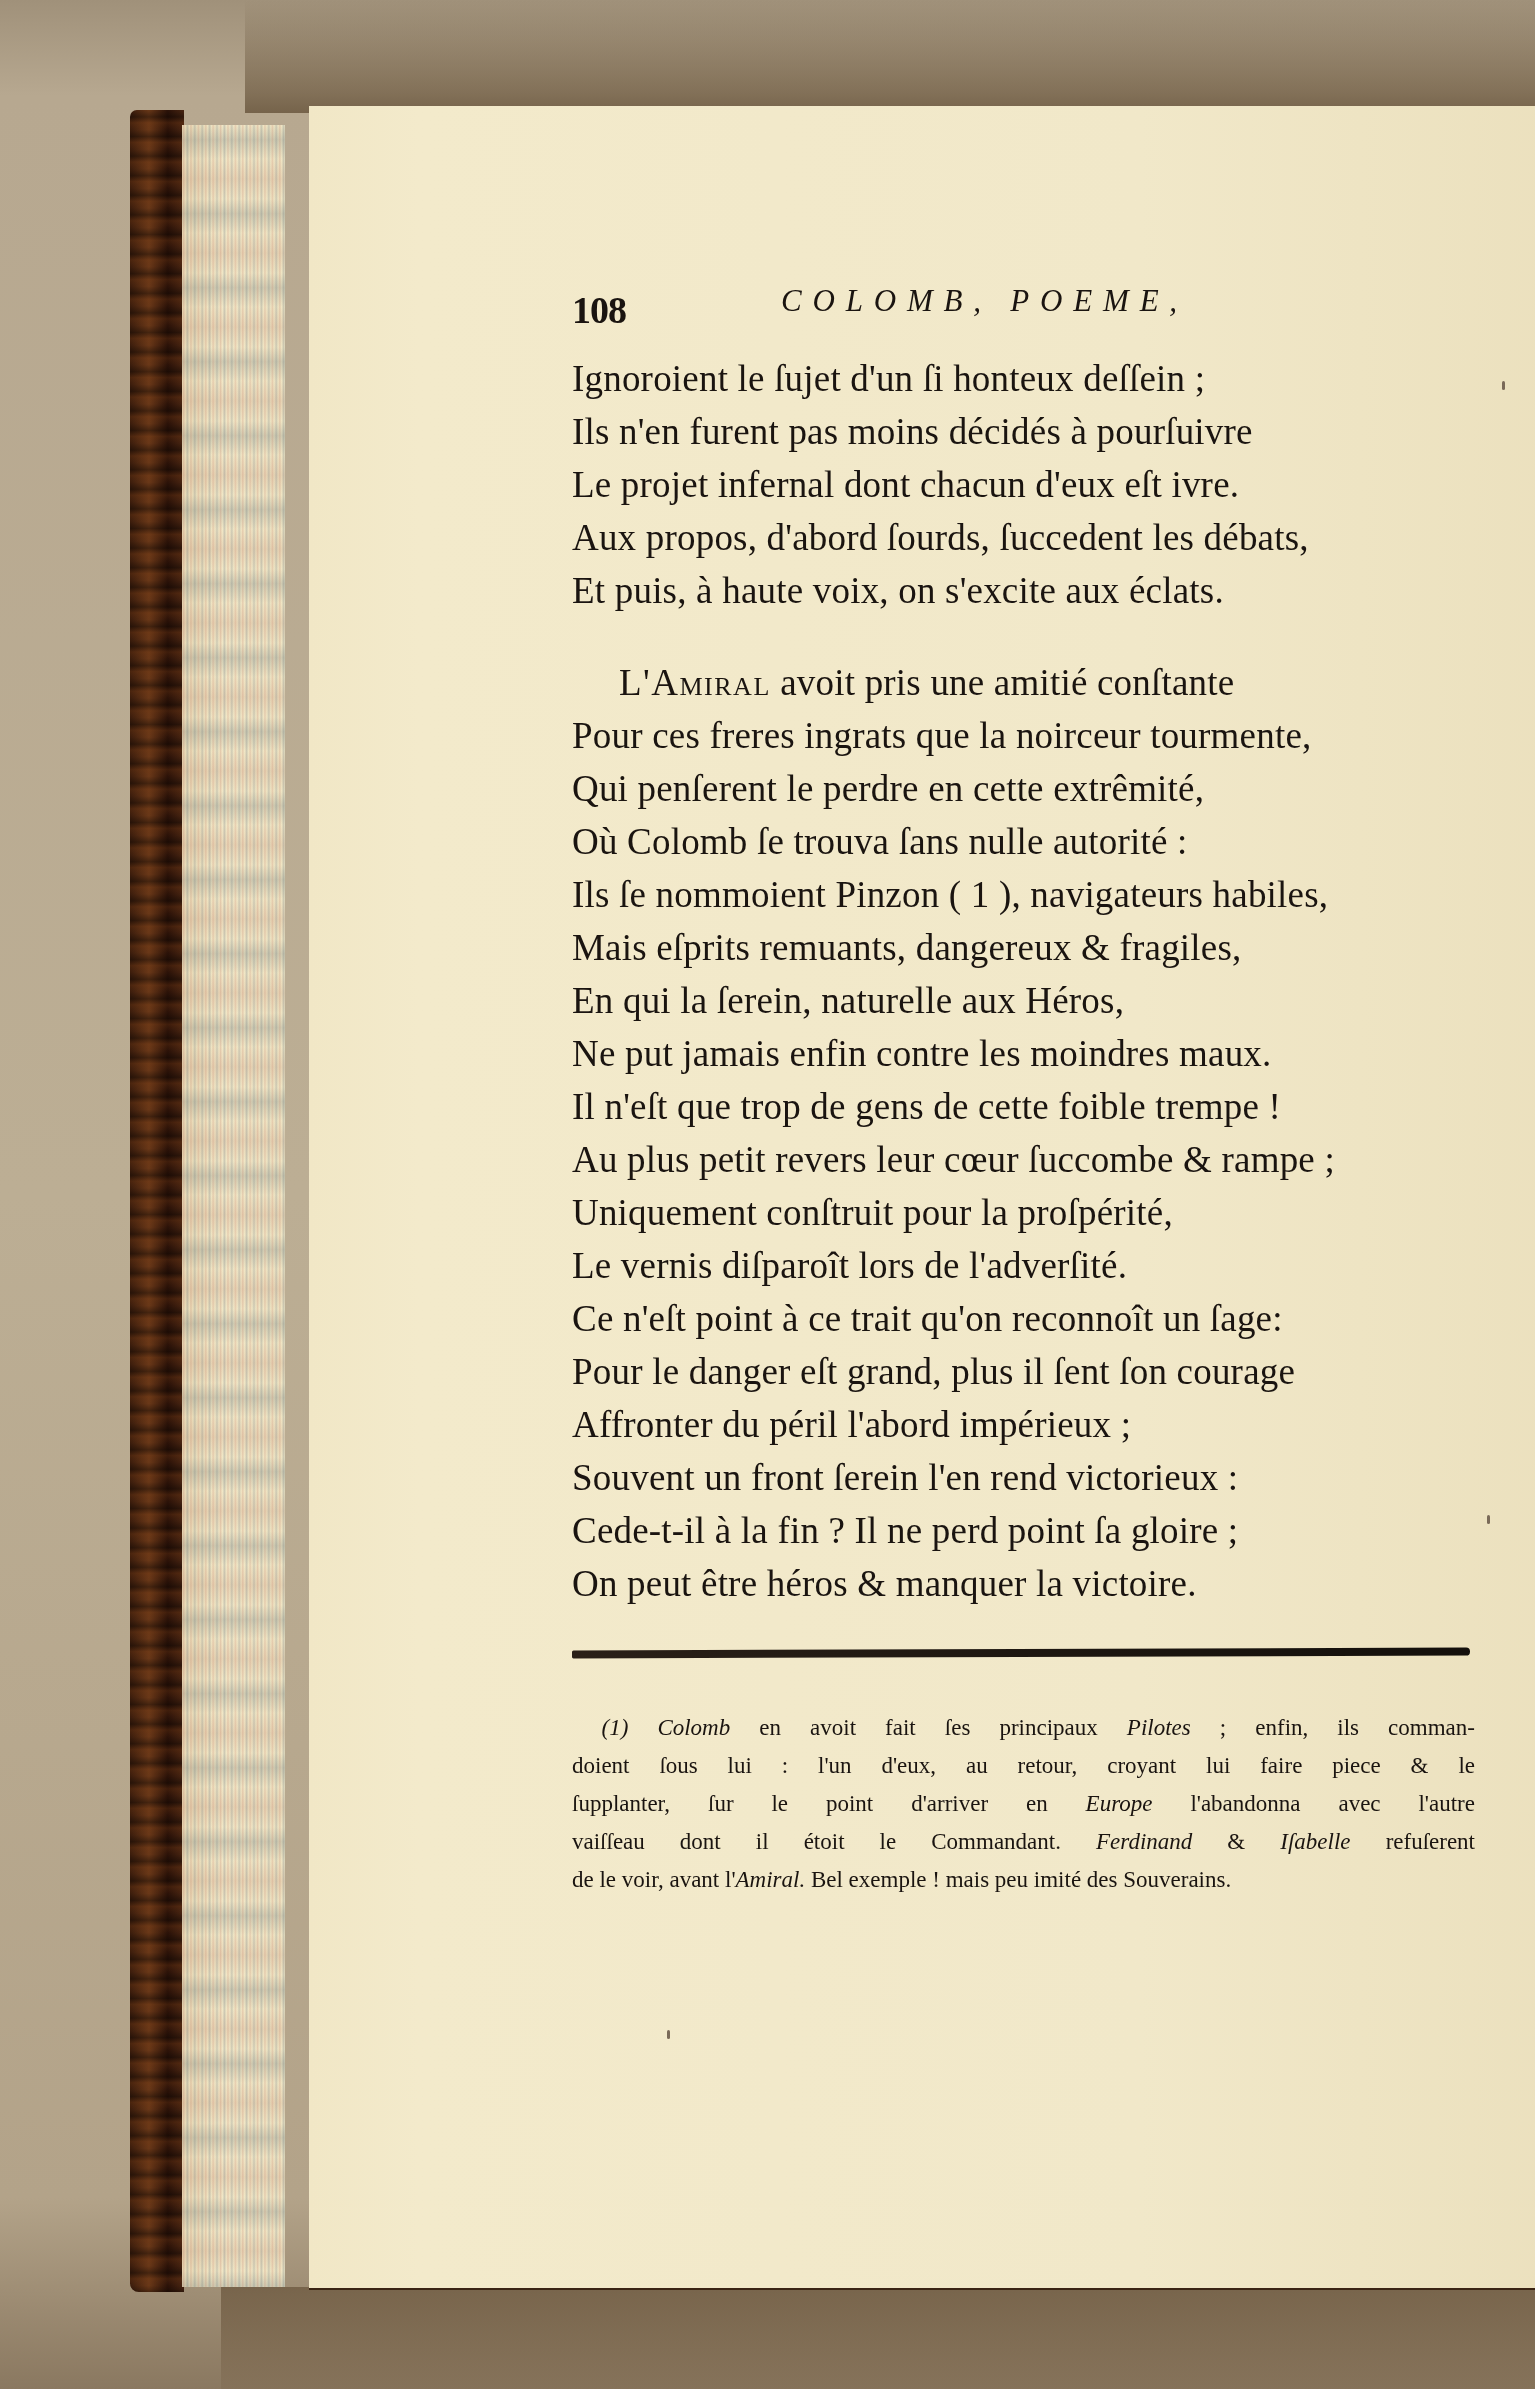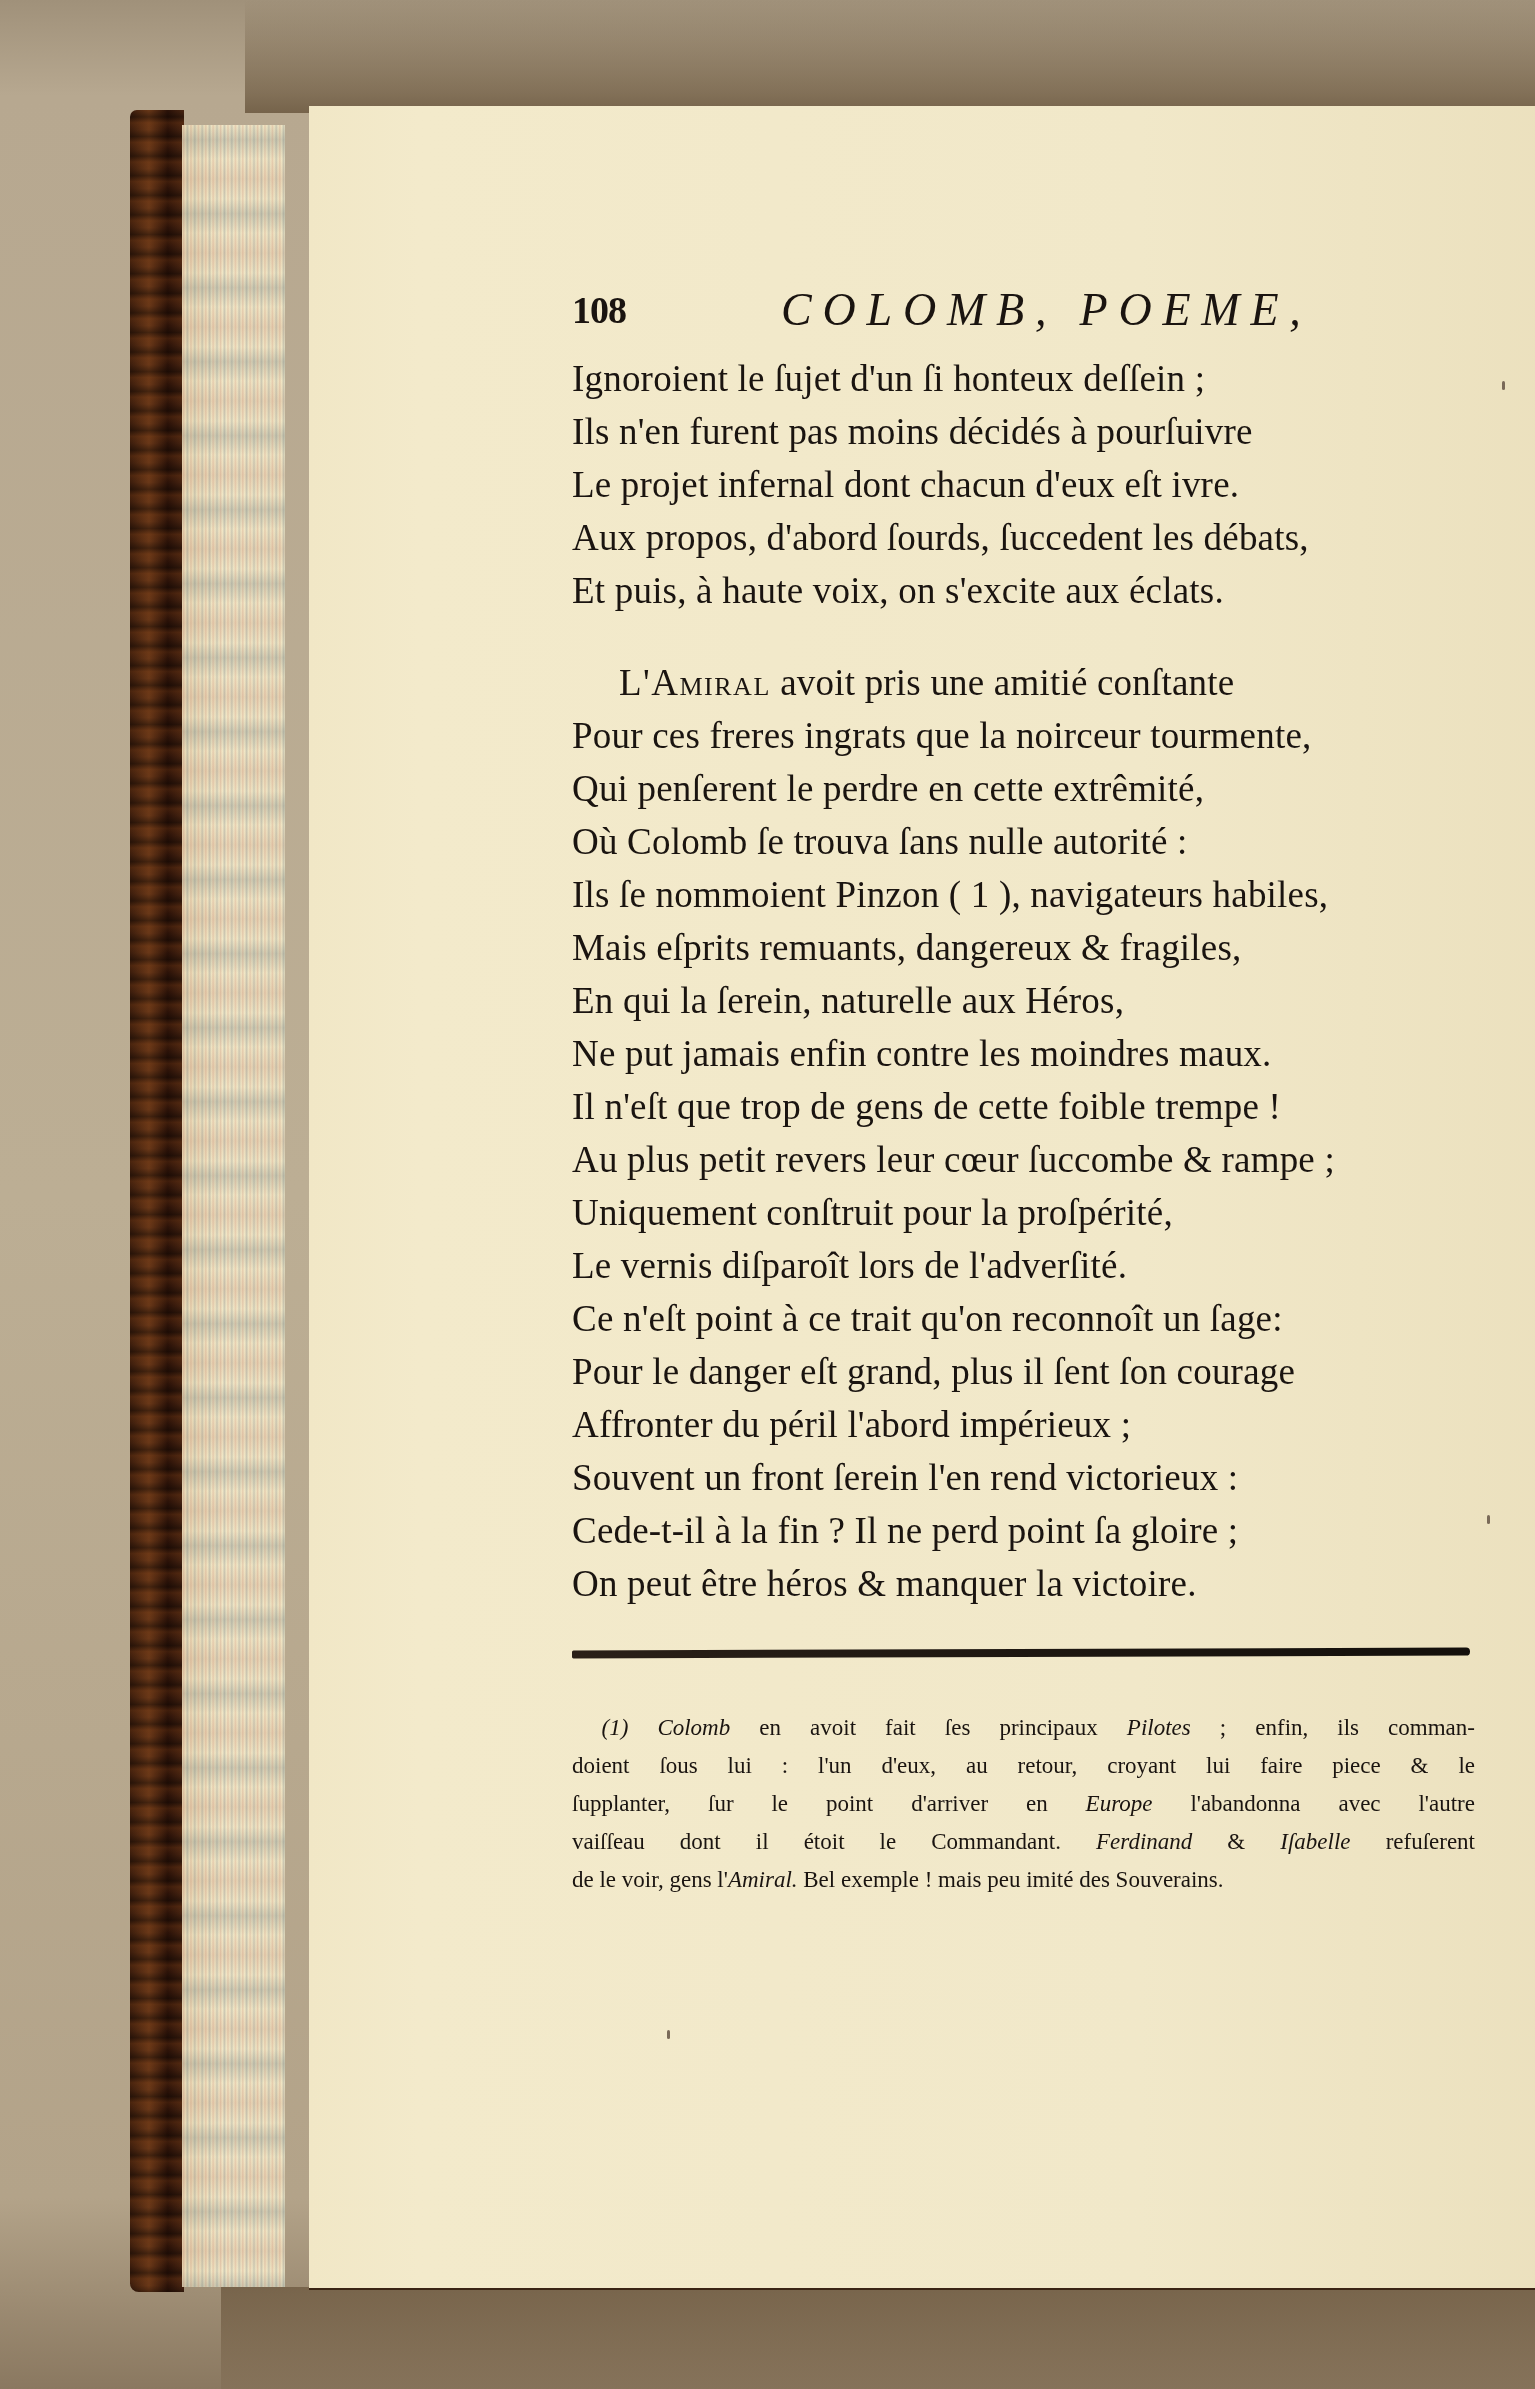--- a/index.html
+++ b/index.html
@@ -62,21 +62,21 @@
     .page-number {
       position: absolute;
       left: 0; top: 4.9px;
       font-size: 38px;
       font-weight: bold;
       letter-spacing: -1px;
     }
     .running-title {
       position: absolute;
       left: 209px; top: 0;
-      font-size: 46px;
+      font-size: 31px;
       font-style: italic;
       letter-spacing: 10.8px;
     }
     .verse {
       font-size: 37px;
       line-height: 53px;
       white-space: nowrap;
       letter-spacing: 0.2px;
     }
     .verse .line {
@@ -171,17 +171,17 @@
       <span class="line">On peut être héros &amp; manquer la victoire.</span>
     </div>
 
     <div class="rule"></div>
 
     <div class="footnote">
       <span class="fn-line first"><span class="it">(1)</span> <span class="it">Colomb</span><span> en avoit fait ſes principaux </span><span class="it">Pilotes</span><span> ; enfin, ils comman-</span></span>
       <span class="fn-line">doient ſous lui : l'un d'eux, au retour, croyant lui faire piece &amp; le</span>
       <span class="fn-line"><span>ſupplanter, ſur le point d'arriver en </span><span class="it">Europe</span><span> l'abandonna avec l'autre</span></span>
       <span class="fn-line"><span>vaiſſeau dont il étoit le Commandant. </span><span class="it">Ferdinand</span><span> &amp; </span><span class="it">Iſabelle</span><span> refuſerent</span></span>
-      <span class="fn-line last"><span>de le voir, gens l'</span><span class="it">Amiral.</span><span> Bel exemple ! mais peu imité des Souverains.</span></span>
+      <span class="fn-line last"><span>de le voir, avant l'</span><span class="it">Amiral.</span><span> Bel exemple ! mais peu imité des Souverains.</span></span>
     </div>
   </div>
 </div>
 
 
 </body></html>

